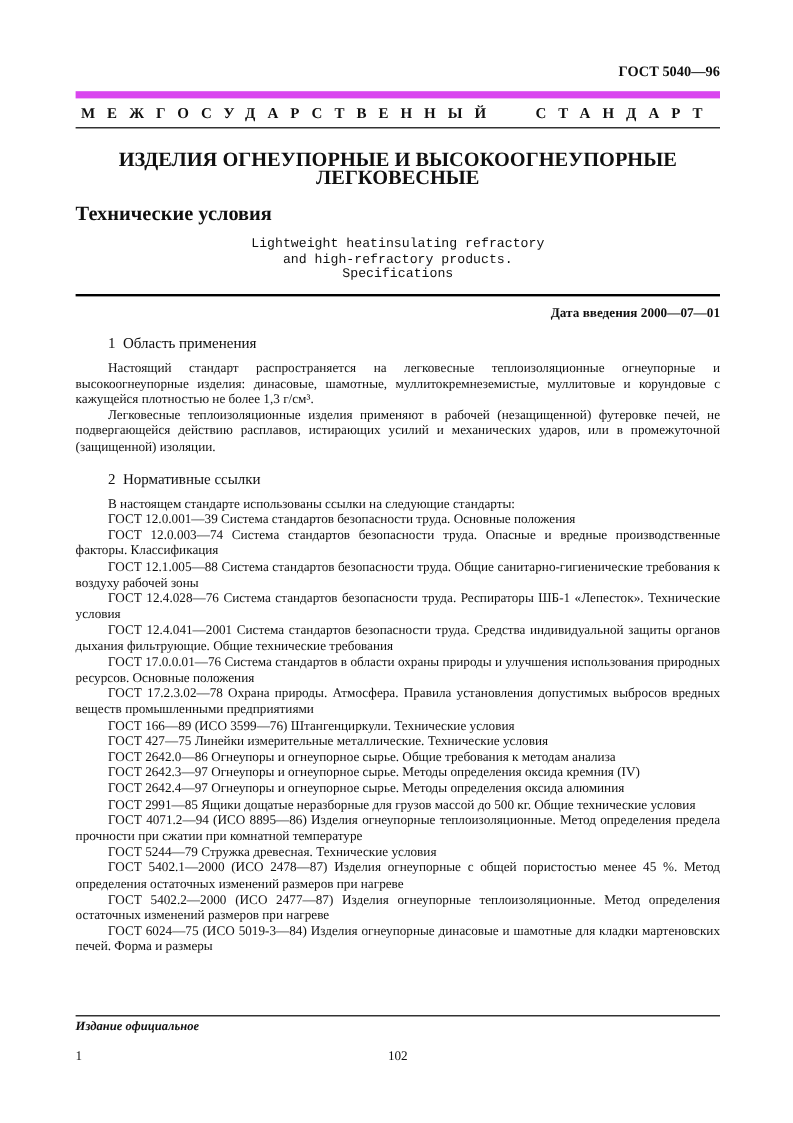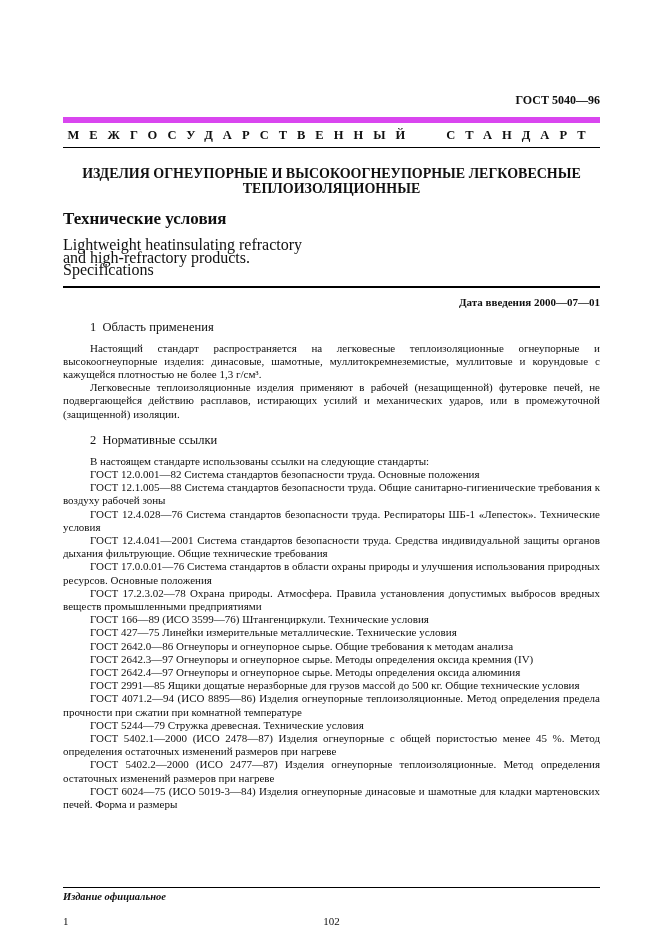--- a/index.html
+++ b/index.html
@@ -3,38 +3,38 @@
 <meta charset="utf-8">
 <style>
   * { box-sizing: border-box; }
   html, body { margin: 0; padding: 0; }
   body {
     width: 661px; height: 936px;
     background: #ffffff;
     color: #101010;
     font-family: "Liberation Serif", "DejaVu Serif", serif;
   }
-  .page { position: relative; width: 661px; height: 892px; background: #ffffff; overflow: hidden; margin-top: 41px; }
+  .page { position: relative; width: 661px; height: 892px; background: #ffffff; overflow: hidden; }
   .content { position: absolute; left: 63px; top: 52px; width: 537px; }
 
   .doc-number { text-align: right; font-weight: bold; font-size: 12px; margin-bottom: 9px; }
 
   .banner {
     border-top: 6px solid #d946ef;
     border-bottom: 1.5px solid #000;
     padding: 5px 0 4px 0;
   }
   .banner-text {
     display: block; text-align: center; font-weight: bold; font-size: 12.5px;
     letter-spacing: 10px; word-spacing: 18px; white-space: nowrap;
   }
 
-  .title { margin-top: 18px; text-align: center; font-weight: bold; font-size: 14px; line-height: 15px; }
+  .title { margin-top: 18px; text-align: center; font-weight: bold; font-size: 17px; line-height: 15px; }
   .subtitle { margin-top: 13px; text-align: left; font-weight: bold; font-size: 17px; }
-  .english { margin-top: 10px; font-size: 16px; line-height: 12.5px; }
+  .english { margin-top: 10px; text-align: center; font-size: 11px; line-height: 12.5px; font-family: Liberation Mono, monospace; }
 
   .thick-rule { margin-top: 9px; border-top: 2px solid #000; height: 0; }
 
   .intro-date { margin-top: 8px; text-align: right; font-weight: bold; font-size: 11px; }
 
   .section-heading { margin: 12px 0 7px 0; font-size: 12.5px; font-weight: normal; text-indent: 27px; }
 
   .para, .ref {
     margin: 0; font-size: 11px; line-height: 13.2px;
     text-indent: 27px; text-align: justify;
@@ -54,21 +54,20 @@
   <div class="content">
 
     <div class="doc-number">ГОСТ 5040—96</div>
 
     <div class="banner">
       <span class="banner-text">МЕЖГОСУДАРСТВЕННЫЙ СТАНДАРТ</span>
     </div>
 
     <div class="title">
       <div>ИЗДЕЛИЯ ОГНЕУПОРНЫЕ И ВЫСОКООГНЕУПОРНЫЕ ЛЕГКОВЕСНЫЕ</div>
-      <div>ТЕПЛОИЗОЛЯЦИОННЫЕ</div>
     </div>
 
     <div class="subtitle">Технические условия</div>
 
     <div class="english">
       <div>Lightweight heatinsulating refractory</div>
       <div>and high-refractory products.</div>
       <div>Specifications</div>
     </div>
 
@@ -77,21 +76,22 @@
     <div class="intro-date">Дата введения 2000—07—01</div>
 
     <div class="section-heading">1&nbsp; Область применения</div>
     <p class="para">Настоящий стандарт распространяется на легковесные теплоизоляционные огнеупорные и высокоогнеупорные изделия: динасовые, шамотные, муллитокремнеземистые, муллитовые и корундовые с кажущейся плотностью не более 1,3 г/см³.</p>
     <p class="para">Легковесные теплоизоляционные изделия применяют в рабочей (незащищенной) футеровке печей, не подвергающейся действию расплавов, истирающих усилий и механических ударов, или в промежуточной (защищенной) изоляции.</p>
 
     <div class="section-heading">2&nbsp; Нормативные ссылки</div>
     <p class="para">В настоящем стандарте использованы ссылки на следующие стандарты:</p>
 
     <div class="refs">
-        <p class="ref">ГОСТ 12.0.001—82  Система стандартов безопасности труда. Основные положения</p>
+        <p class="ref">ГОСТ 12.0.001—39  Система стандартов безопасности труда. Основные положения</p>
+        <p class="ref">ГОСТ 12.0.003—74  Система стандартов безопасности труда. Опасные и вредные производственные факторы. Классификация</p>
         <p class="ref">ГОСТ 12.1.005—88  Система стандартов безопасности труда. Общие санитарно-гигиенические требования к воздуху рабочей зоны</p>
         <p class="ref">ГОСТ 12.4.028—76  Система стандартов безопасности труда. Респираторы ШБ-1 «Лепесток». Технические условия</p>
         <p class="ref">ГОСТ 12.4.041—2001  Система стандартов безопасности труда. Средства индивидуальной защиты органов дыхания фильтрующие. Общие технические требования</p>
         <p class="ref">ГОСТ 17.0.0.01—76  Система стандартов в области охраны природы и улучшения использования природных ресурсов. Основные положения</p>
         <p class="ref">ГОСТ 17.2.3.02—78  Охрана природы. Атмосфера. Правила установления допустимых выбросов вредных веществ промышленными предприятиями</p>
         <p class="ref">ГОСТ 166—89 (ИСО 3599—76)  Штангенциркули. Технические условия</p>
         <p class="ref">ГОСТ 427—75  Линейки измерительные металлические. Технические условия</p>
         <p class="ref">ГОСТ 2642.0—86  Огнеупоры и огнеупорное сырье. Общие требования к методам анализа</p>
         <p class="ref">ГОСТ 2642.3—97  Огнеупоры и огнеупорное сырье. Методы определения оксида кремния (IV)</p>
         <p class="ref">ГОСТ 2642.4—97  Огнеупоры и огнеупорное сырье. Методы определения оксида алюминия</p>

